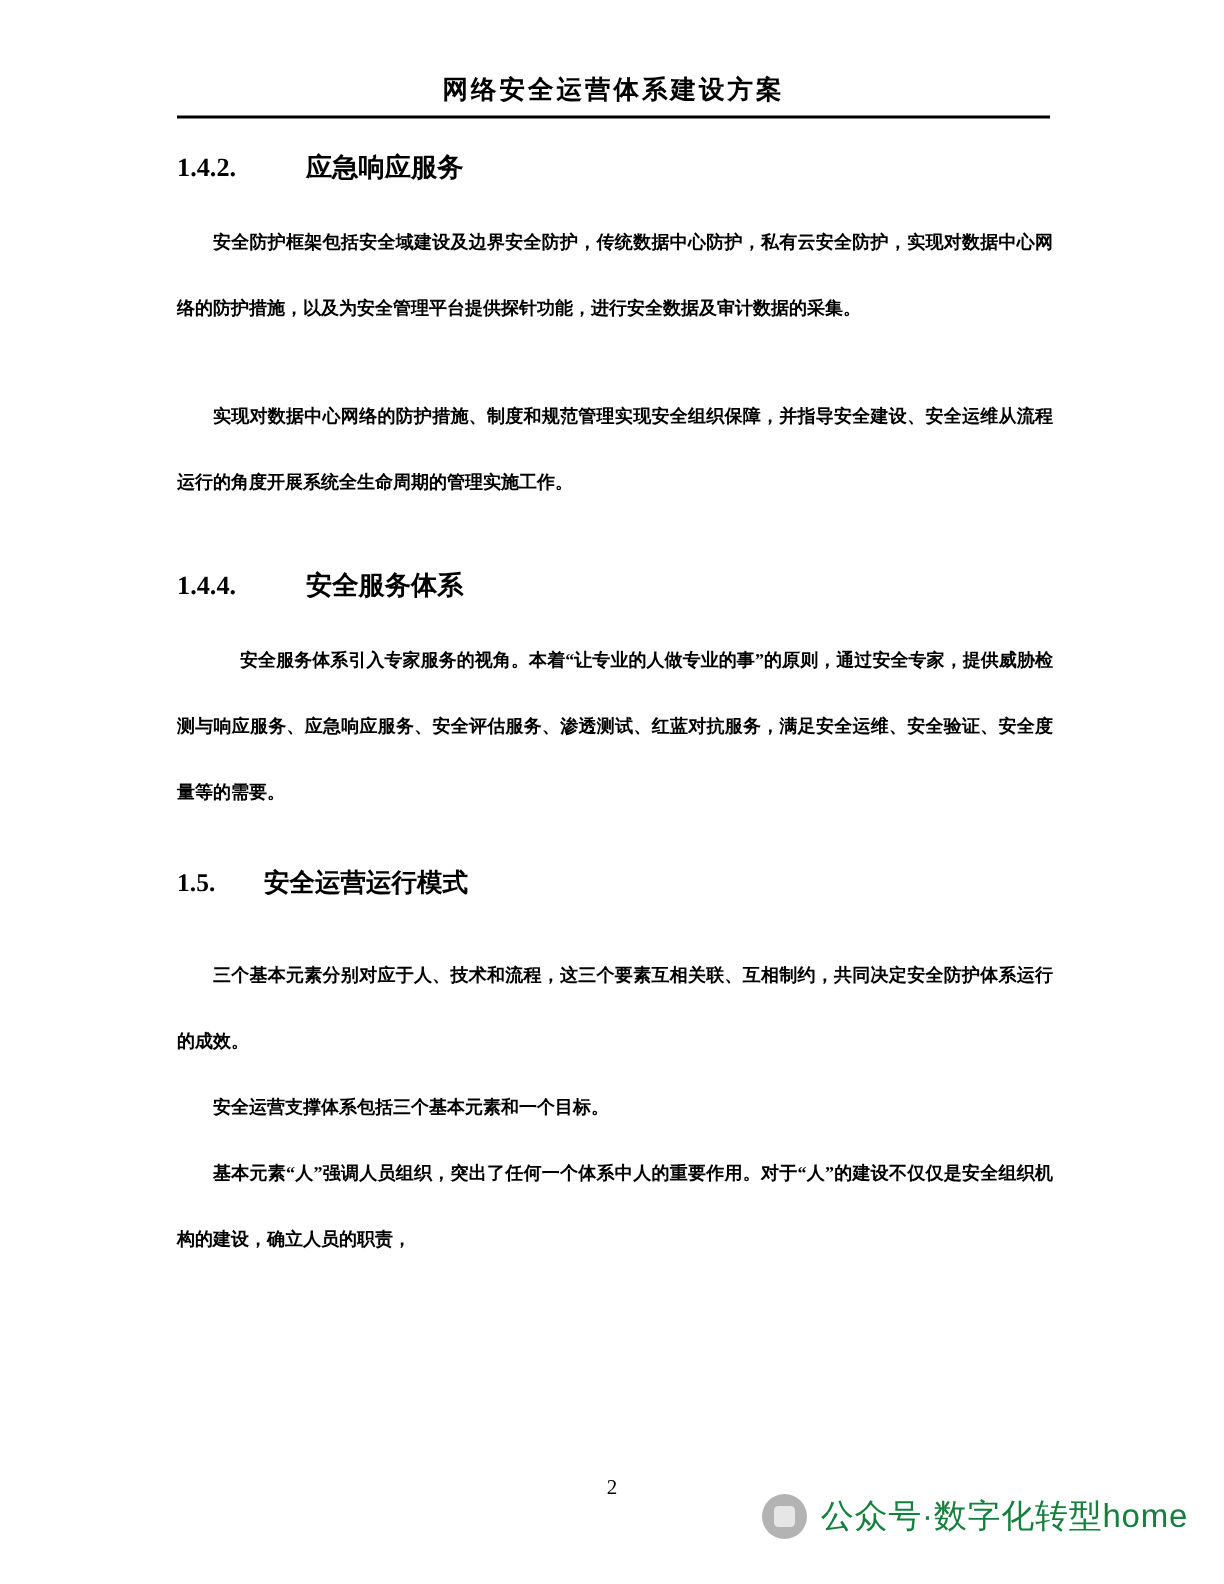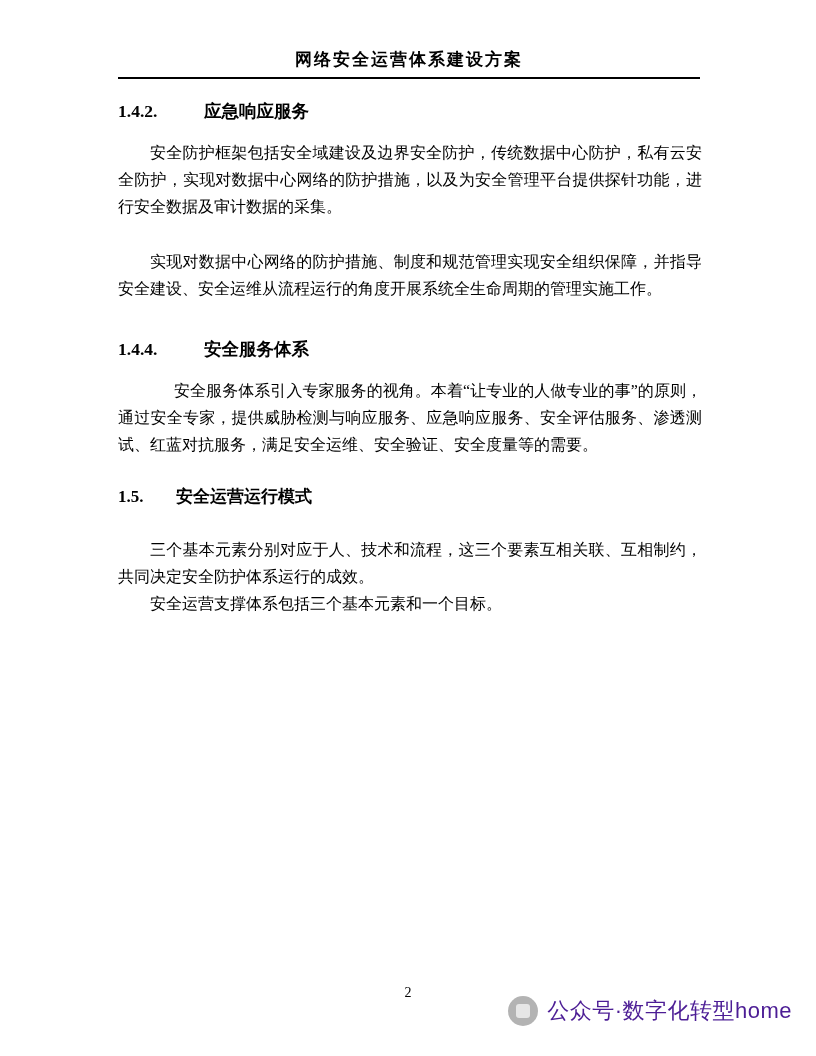--- a/index.html
+++ b/index.html
@@ -46,25 +46,26 @@
   .h2 {
     font-size: 17px;
     font-weight: 700;
     margin: 28px 0 28px 0;
     line-height: 1.3;
   }
   .num { display: inline-block; }
   .n86 { min-width: 86px; }
   .n58 { min-width: 58px; }
   .para {
-    font-size: 16px;
-    line-height: 27px;
+    font-size: 12px;
+    line-height: 44px;
     text-align: justify;
     text-indent: 2em;
     margin: 0 0 28px 0;
+    font-weight: bold;
   }
   .para.indent-wide { text-indent: 3.5em; }
   .para.tight { margin: 0; }
   .mt-md { margin-top: 10px; }
   .mt-lg { margin-top: 36px; }
   .footer {
     position: absolute;
     top: 985px;
     left: 0;
     width: 100%;
@@ -93,21 +94,21 @@
     position: absolute;
     left: 8px;
     top: 8px;
     width: 14px;
     height: 14px;
     border-radius: 3px;
     background: #e6e6e6;
   }
   .wm-text {
     font-size: 22px;
-    color: #4c1d95;
+    color: #15803d;
     letter-spacing: 0.5px;
     white-space: nowrap;
   }
 </style>
 </head>
 <body>
 
 <div class="page">
 
   <div class="doc-header">
@@ -121,20 +122,21 @@
     <p class="para">安全防护框架包括安全域建设及边界安全防护，传统数据中心防护，私有云安全防护，实现对数据中心网络的防护措施，以及为安全管理平台提供探针功能，进行安全数据及审计数据的采集。</p>
 
     <p class="para">实现对数据中心网络的防护措施、制度和规范管理实现安全组织保障，并指导安全建设、安全运维从流程运行的角度开展系统全生命周期的管理实施工作。</p>
 
     <h3 class="h3 mt-lg"><span class="num n86">1.4.4.</span><span>安全服务体系</span></h3>
     <p class="para indent-wide">安全服务体系引入专家服务的视角。本着“让专业的人做专业的事”的原则，通过安全专家，提供威胁检测与响应服务、应急响应服务、安全评估服务、渗透测试、红蓝对抗服务，满足安全运维、安全验证、安全度量等的需要。</p>
 
     <h2 class="h2"><span class="num n58">1.5.</span><span>安全运营运行模式</span></h2>
     <p class="para tight">三个基本元素分别对应于人、技术和流程，这三个要素互相关联、互相制约，共同决定安全防护体系运行的成效。</p>
     <p class="para tight">安全运营支撑体系包括三个基本元素和一个目标。</p>
+    <p class="para tight">基本元素“人”强调人员组织，突出了任何一个体系中人的重要作用。对于“人”的建设不仅仅是安全组织机构的建设，确立人员的职责，</p>
 
   </div>
 
   <div class="footer">
     <span>2</span>
   </div>
 
   <div class="watermark">
     <span class="wm-icon"></span>
     <span class="wm-text">公众号·数字化转型home</span>

